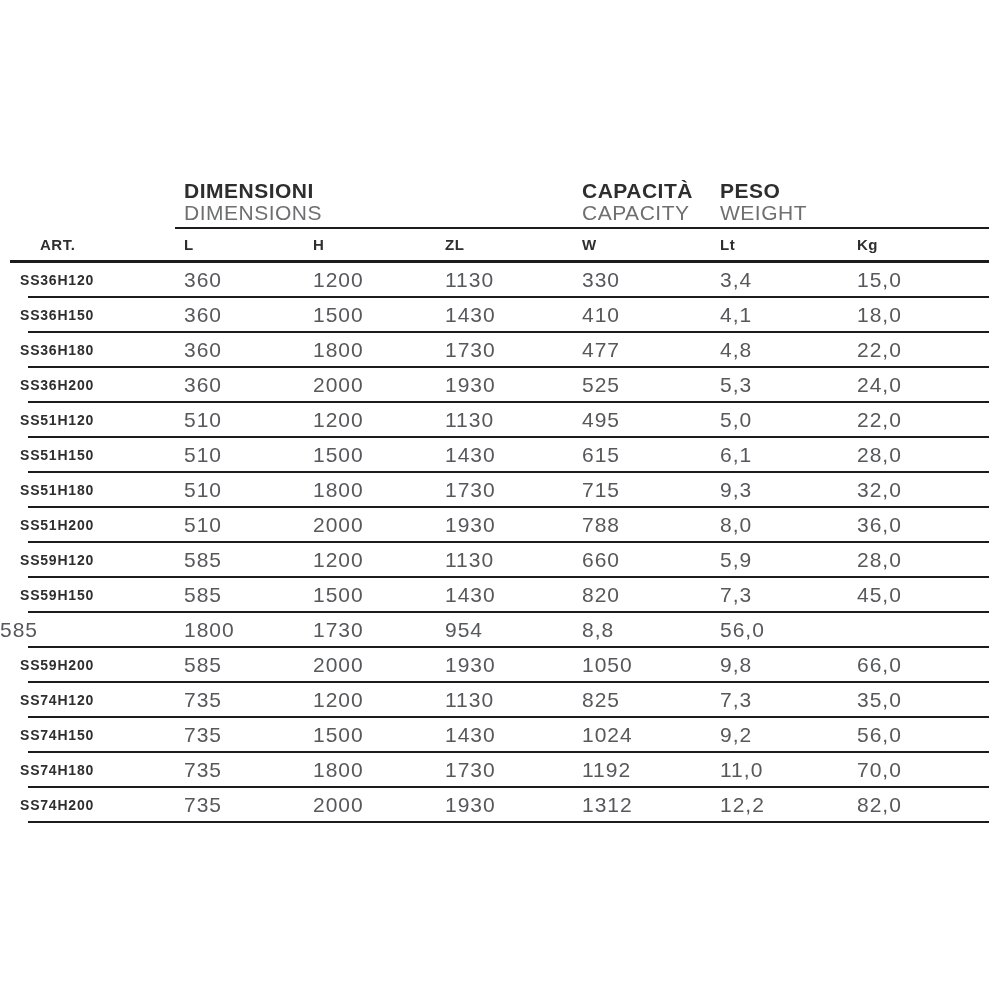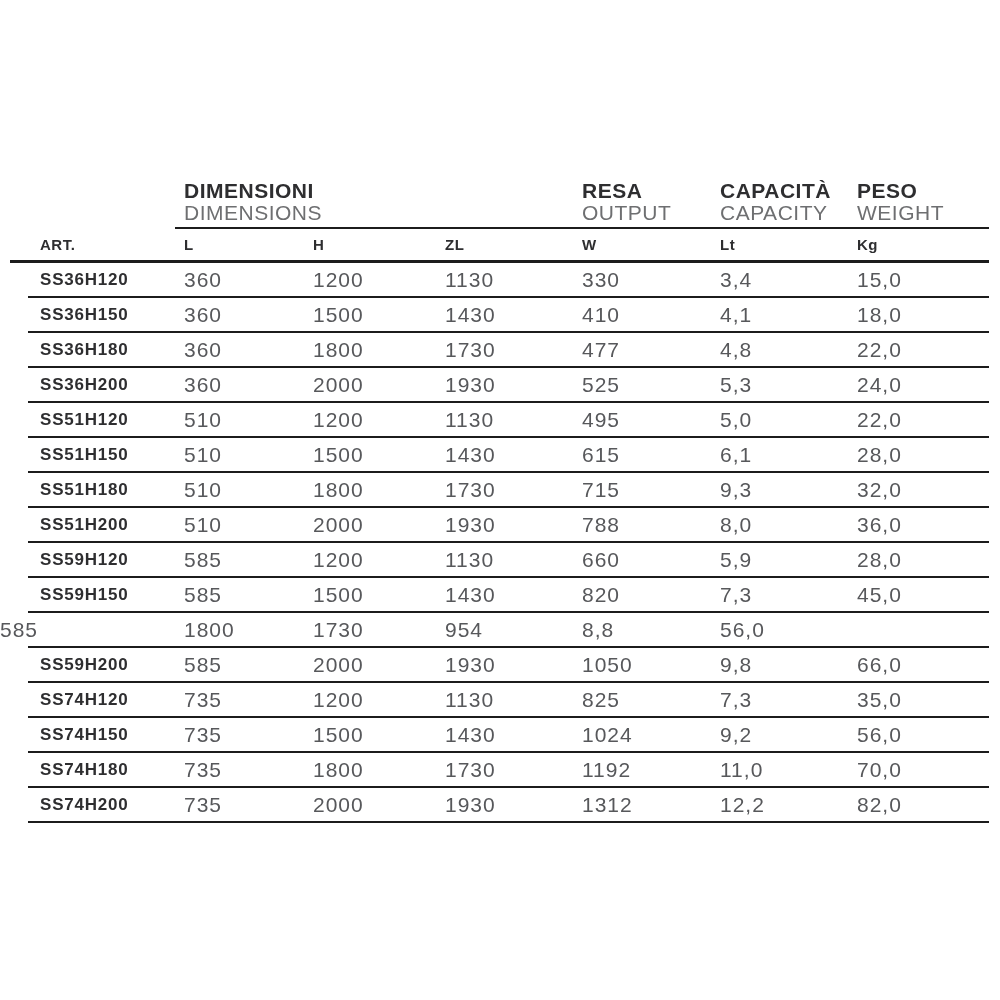--- a/index.html
+++ b/index.html
@@ -80,22 +80,22 @@
     content: "";
     position: absolute;
     left: 28px;
     right: 0;
     bottom: 0;
     height: 1.5px;
     background: var(--line, #1c1c1c);
   }
   .cell { white-space: nowrap; }
   .cell.art {
-    padding-left: 40px;
-    font-size: 17px;
+    padding-left: 20px;
+    font-size: 14px;
     font-weight: 700;
     letter-spacing: 0.8px;
     color: var(--text-dark, #2e2e30);
   }
   .cell.val {
     font-size: 21px;
     font-weight: 400;
     letter-spacing: 1px;
     color: var(--text-val, #57585b);
   }
@@ -104,24 +104,20 @@
 <body>
 
 <div class="page">
   <div class="spec-table">
 
     <div class="grid-row group-row">
       <div class="group-cell"></div>
       <div class="group-cell" style="grid-column: 2 / 5;">
         <div class="g-primary">DIMENSIONI</div>
         <div class="g-secondary">DIMENSIONS</div>
-      </div>
-      <div class="group-cell">
-        <div class="g-primary">RESA</div>
-        <div class="g-secondary">OUTPUT</div>
       </div>
       <div class="group-cell">
         <div class="g-primary">CAPACITÀ</div>
         <div class="g-secondary">CAPACITY</div>
       </div>
       <div class="group-cell">
         <div class="g-primary">PESO</div>
         <div class="g-secondary">WEIGHT</div>
       </div>
     </div>

